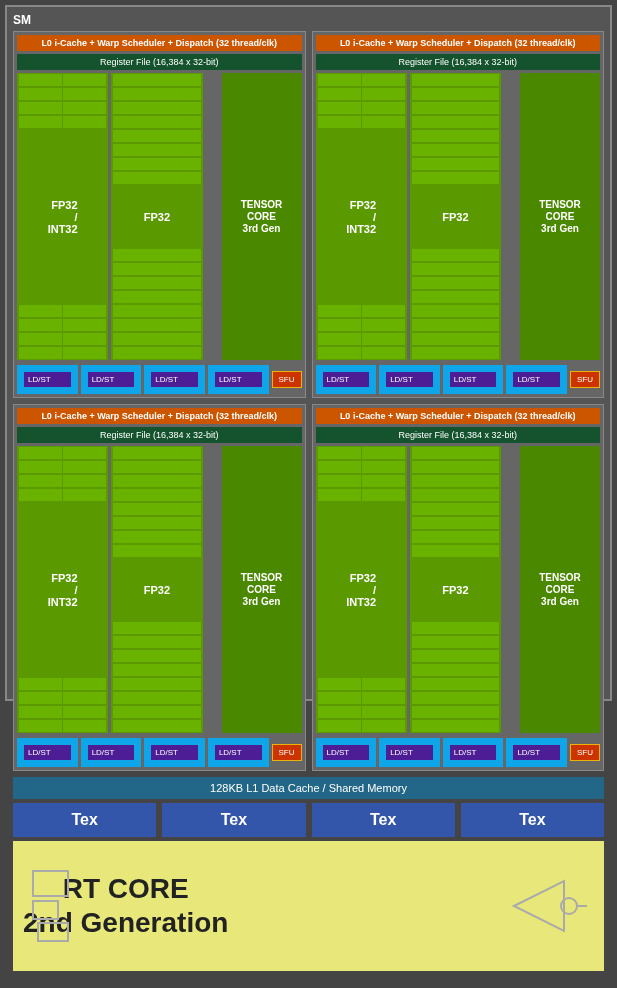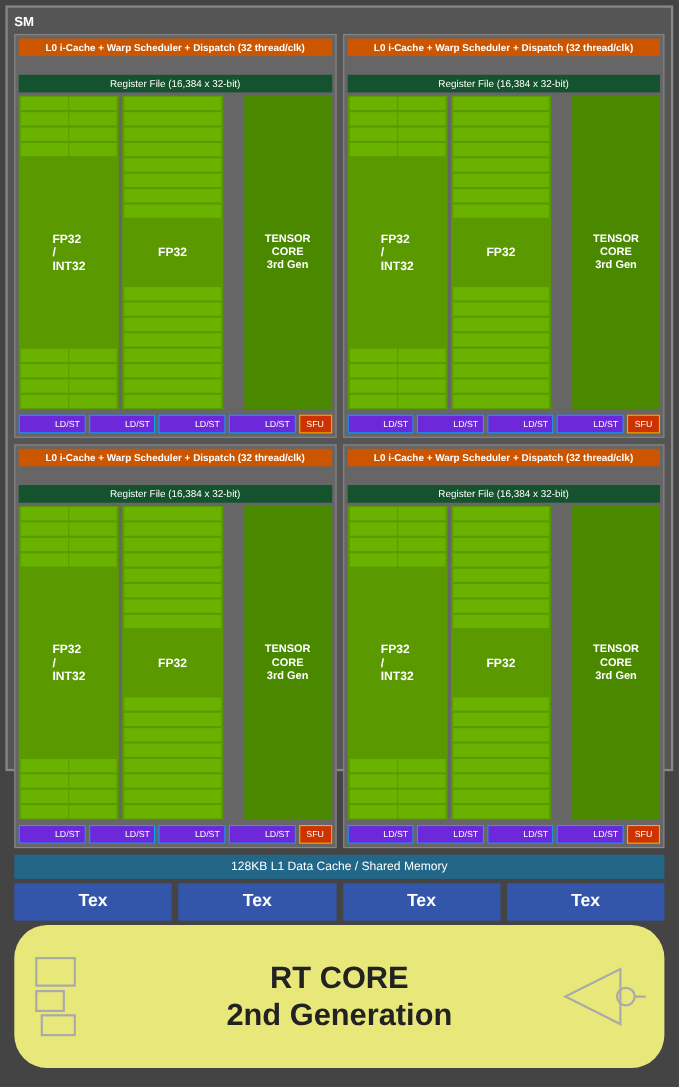--- a/index.html
+++ b/index.html
@@ -38,21 +38,21 @@
       display: flex;
       flex-direction: column;
       padding: 3px;
     }
     .warp-scheduler-bar {
       background: #cc5500;
       color: white;
       font-size: 9px;
       text-align: center;
       padding: 3px 2px;
-      margin-bottom: 17px;
+      margin-bottom: 3px;
       font-weight: bold;
     }
     .register-file-bar {
       background: #14532d;
       color: white;
       font-size: 9px;
       text-align: center;
       padding: 3px 2px;
       margin-bottom: 3px;
     }
@@ -78,21 +78,21 @@
       flex: 0 0 80px;
       background: #4a8800;
       display: flex;
       flex-direction: column;
       margin-left: 16px;
     }
     .core-label {
       color: white;
       font-size: 11px;
       font-weight: bold;
-      text-align: left;
+      text-align: right;
       flex: 1;
       display: flex;
       align-items: center;
       justify-content: center;
       padding: 2px;
     }
     .tensor-label {
       color: white;
       font-size: 10px;
       font-weight: bold;
@@ -104,26 +104,26 @@
       padding: 2px;
       line-height: 1.2;
     }
     .bottom-bar {
       display: flex;
       gap: 3px;
       margin-top: 2px;
       align-items: center;
     }
     .ldst-btn {
-      background: #6d28d9;
+      background: #4c1d95;
       color: white;
       font-size: 8px;
-      text-align: right;
+      text-align: left;
       padding: 3px 4px;
-      border: 1px solid #0ea5e9;
+      border: 7px solid #0ea5e9;
       flex: 1;
     }
     .sfu-btn {
       background: #cc3300;
       color: white;
       font-size: 8px;
       text-align: center;
       padding: 3px 6px;
       border: 1px solid #eab308;
     }
@@ -148,25 +148,24 @@
       font-size: 16px;
       text-align: center;
       padding: 8px 4px;
       font-weight: bold;
     }
     .rt-core-area {
       background: #e8e87a;
       flex: 1;
       display: flex;
       align-items: center;
-      justify-content: center;
+      justify-content: flex-start;
       position: relative;
       min-height: 130px;
       padding: 10px;
-      border-radius: 30px;
     }
     .rt-core-label {
       color: #222;
       font-size: 28px;
       font-weight: bold;
       text-align: center;
       line-height: 1.2;
     }
     
     .mini-row {

